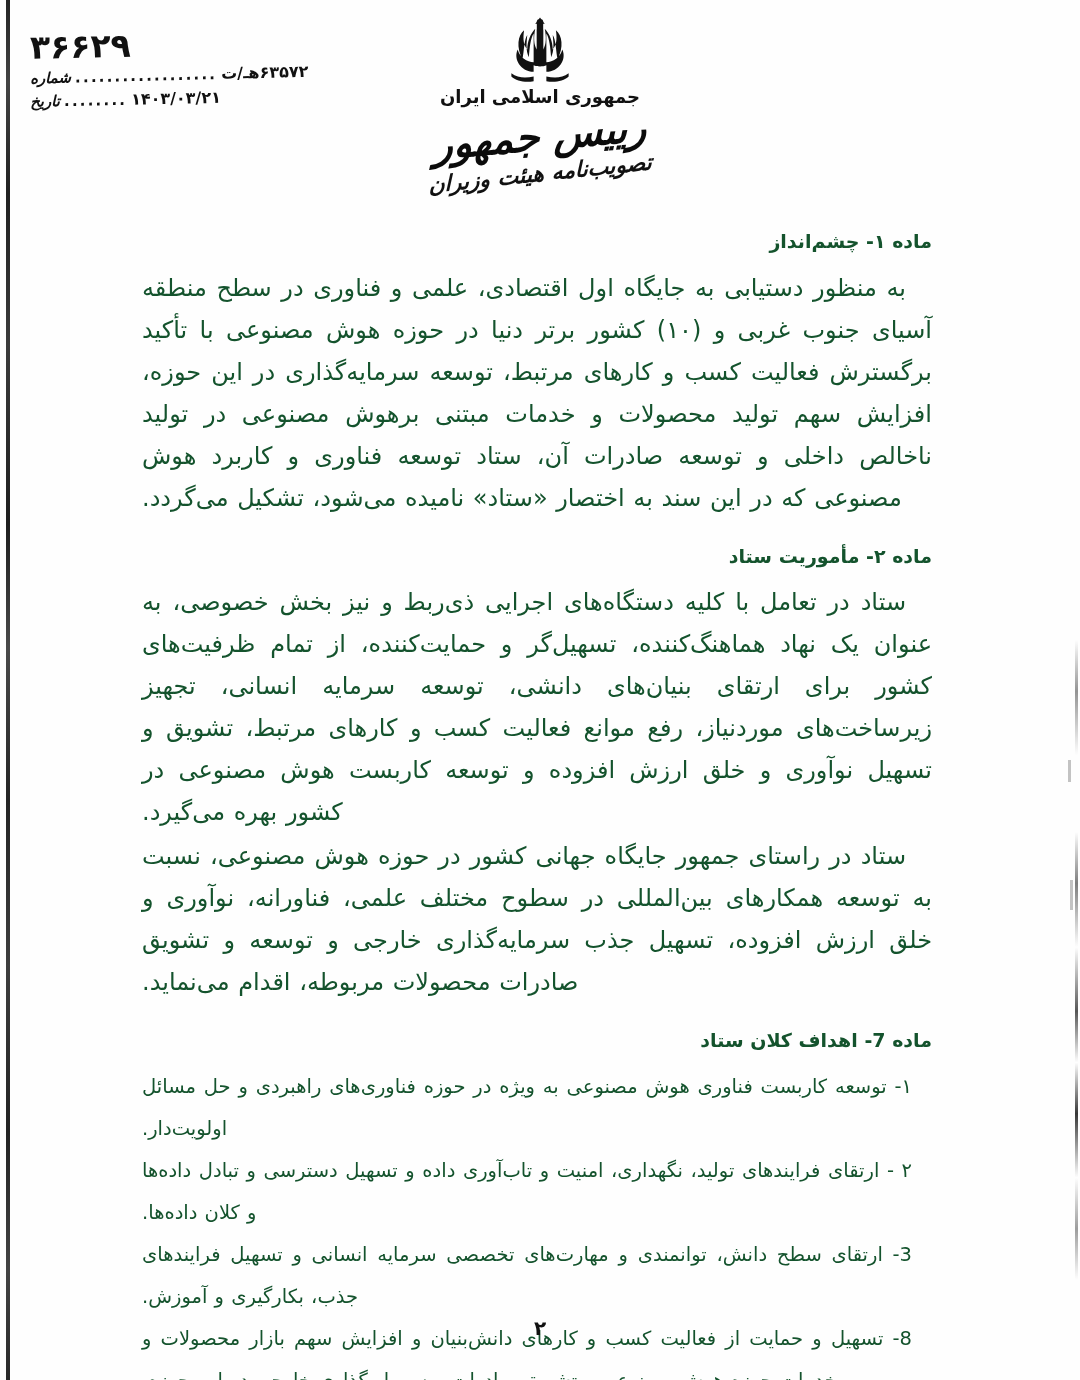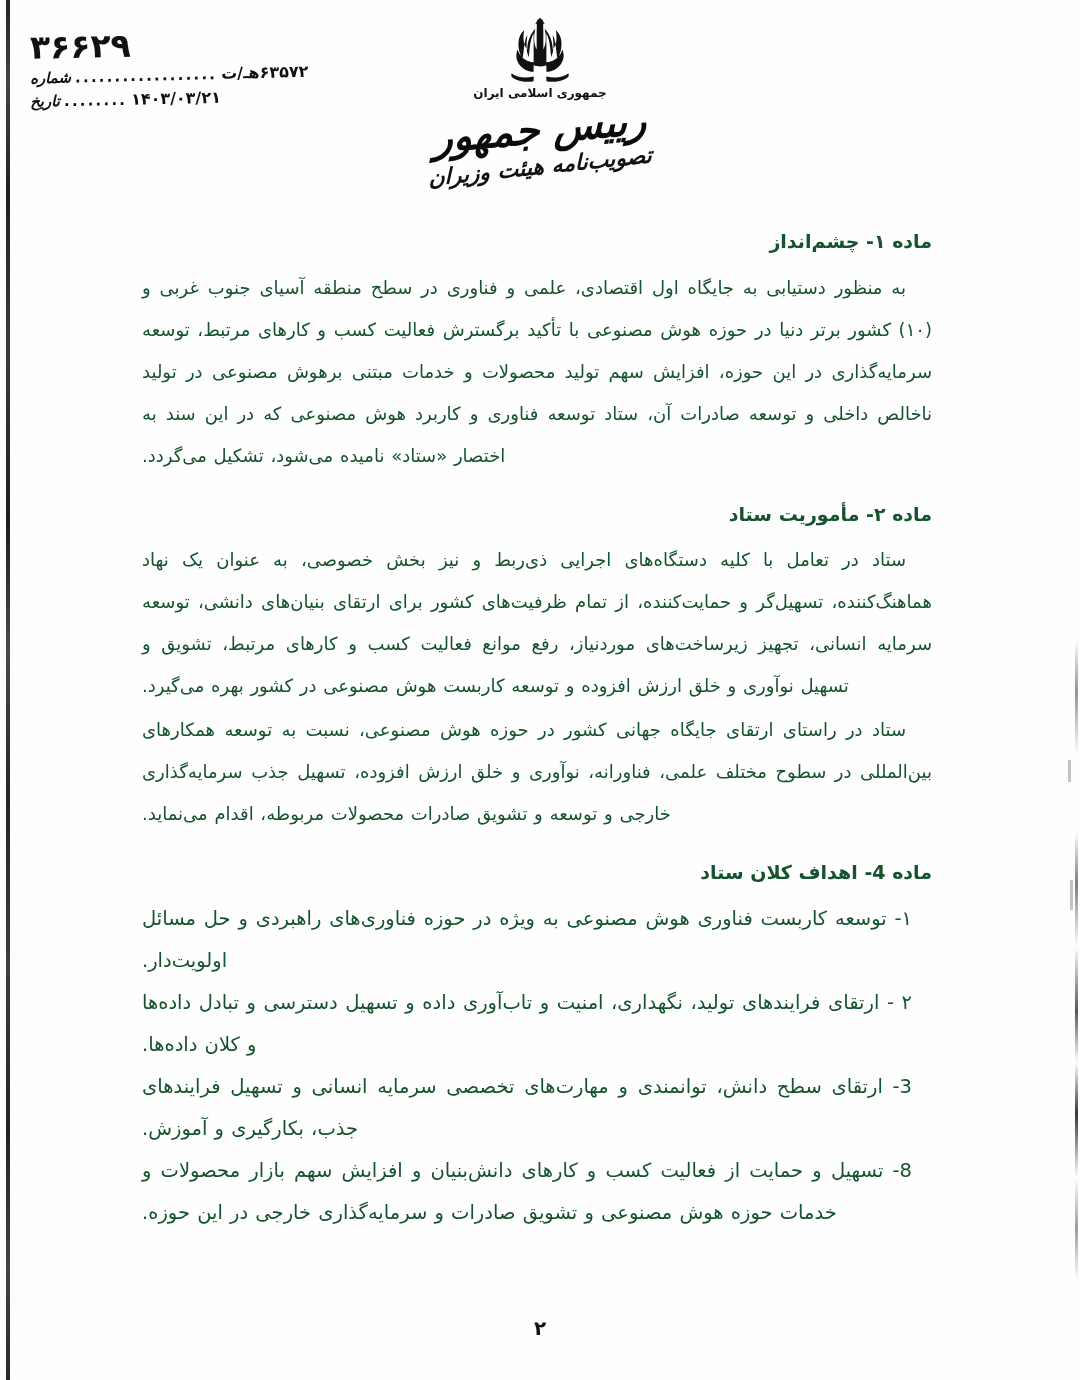--- a/index.html
+++ b/index.html
@@ -109,21 +109,21 @@
     left: 0;
     width: 1080px;
     text-align: center;
     pointer-events: none;
   }
   .emblem {
     display: block;
     margin: 0 auto 2px auto;
   }
   .country-name {
-    font-size: 12px;
+    font-size: 18px;
     font-weight: 700;
     color: #111;
     letter-spacing: .4px;
     margin-top: -2px;
   }
   .president-title {
     font-size: 40px;
     font-weight: 700;
     font-style: italic;
     color: #0b0b0b;
@@ -155,21 +155,21 @@
   .article-heading {
     font-size: 19px;
     font-weight: 700;
     text-align: right;
     margin: 0 0 12px 0;
     line-height: 1.4;
     letter-spacing: .2px;
   }
   .article-heading.spaced-top { margin-top: 24px; }
   .para {
-    font-size: 18px;
+    font-size: 24px;
     line-height: 42px;
     margin: 0 0 2px 0;
     text-align: justify;
     text-align-last: left;
     text-indent: 26px;
     letter-spacing: .1px;
     word-spacing: 1px;
   }
   .list-item {
     font-size: 19.5px;
@@ -231,23 +231,23 @@
     <div><span class="doc-type">تصویب‌نامه هیئت وزیران</span></div>
   </div>
 
   <div class="content">
 
     <h2 class="article-heading">ماده ۱- چشم‌انداز</h2>
     <p class="para">به منظور دستیابی به جایگاه اول اقتصادی، علمی و فناوری در سطح منطقه آسیای جنوب غربی و (۱۰) کشور برتر دنیا در حوزه هوش مصنوعی با تأکید برگسترش فعالیت کسب و کارهای مرتبط، توسعه سرمایه‌گذاری در این حوزه، افزایش سهم تولید محصولات و خدمات مبتنی برهوش مصنوعی در تولید ناخالص داخلی و توسعه صادرات آن، ستاد توسعه فناوری و کاربرد هوش مصنوعی که در این سند به اختصار «ستاد» نامیده می‌شود، تشکیل می‌گردد.</p>
 
     <h2 class="article-heading spaced-top">ماده ۲- مأموریت ستاد</h2>
     <p class="para">ستاد در تعامل با کلیه دستگاه‌های اجرایی ذی‌ربط و نیز بخش خصوصی، به عنوان یک نهاد هماهنگ‌کننده، تسهیل‌گر و حمایت‌کننده، از تمام ظرفیت‌های کشور برای ارتقای بنیان‌های دانشی، توسعه سرمایه انسانی، تجهیز زیرساخت‌های موردنیاز، رفع موانع فعالیت کسب و کارهای مرتبط، تشویق و تسهیل نوآوری و خلق ارزش افزوده و توسعه کاربست هوش مصنوعی در کشور بهره می‌گیرد.</p>
-    <p class="para">ستاد در راستای ارتقای جایگاه جهانی کشور در حوزه هوش مصنوعی، نسبت به توسعه همکارهای بین‌المللی در سطوح مختلف علمی، فناورانه، نوآوری و خلق ارزش افزوده، تسهیل جذب سرمایه‌گذاری خارجی و توسعه و تشویق صادرات محصولات مربوطه، اقدام می‌نماید.</p>
-
-    <h2 class="article-heading spaced-top">ماده 4- اهداف کلان ستاد</h2>
+    <p class="para">ستاد در راستای جمهور جایگاه جهانی کشور در حوزه هوش مصنوعی، نسبت به توسعه همکارهای بین‌المللی در سطوح مختلف علمی، فناورانه، نوآوری و خلق ارزش افزوده، تسهیل جذب سرمایه‌گذاری خارجی و توسعه و تشویق صادرات محصولات مربوطه، اقدام می‌نماید.</p>
+
+    <h2 class="article-heading spaced-top">ماده 7- اهداف کلان ستاد</h2>
     <p class="list-item">۱- توسعه کاربست فناوری هوش مصنوعی به ویژه در حوزه فناوری‌های راهبردی و حل مسائل اولویت‌دار.</p>
     <p class="list-item">۲ - ارتقای فرایندهای تولید، نگهداری، امنیت و تاب‌آوری داده و تسهیل دسترسی و تبادل داده‌ها و کلان داده‌ها.</p>
     <p class="list-item">3- ارتقای سطح دانش، توانمندی و مهارت‌های تخصصی سرمایه انسانی و تسهیل فرایندهای جذب، بکارگیری و آموزش.</p>
     <p class="list-item">8- تسهیل و حمایت از فعالیت کسب و کارهای دانش‌بنیان و افزایش سهم بازار محصولات و خدمات حوزه هوش مصنوعی و تشویق صادرات و سرمایه‌گذاری خارجی در این حوزه.</p>
 
   </div>
 
   <div class="page-number">۲</div>
 
 </div>

